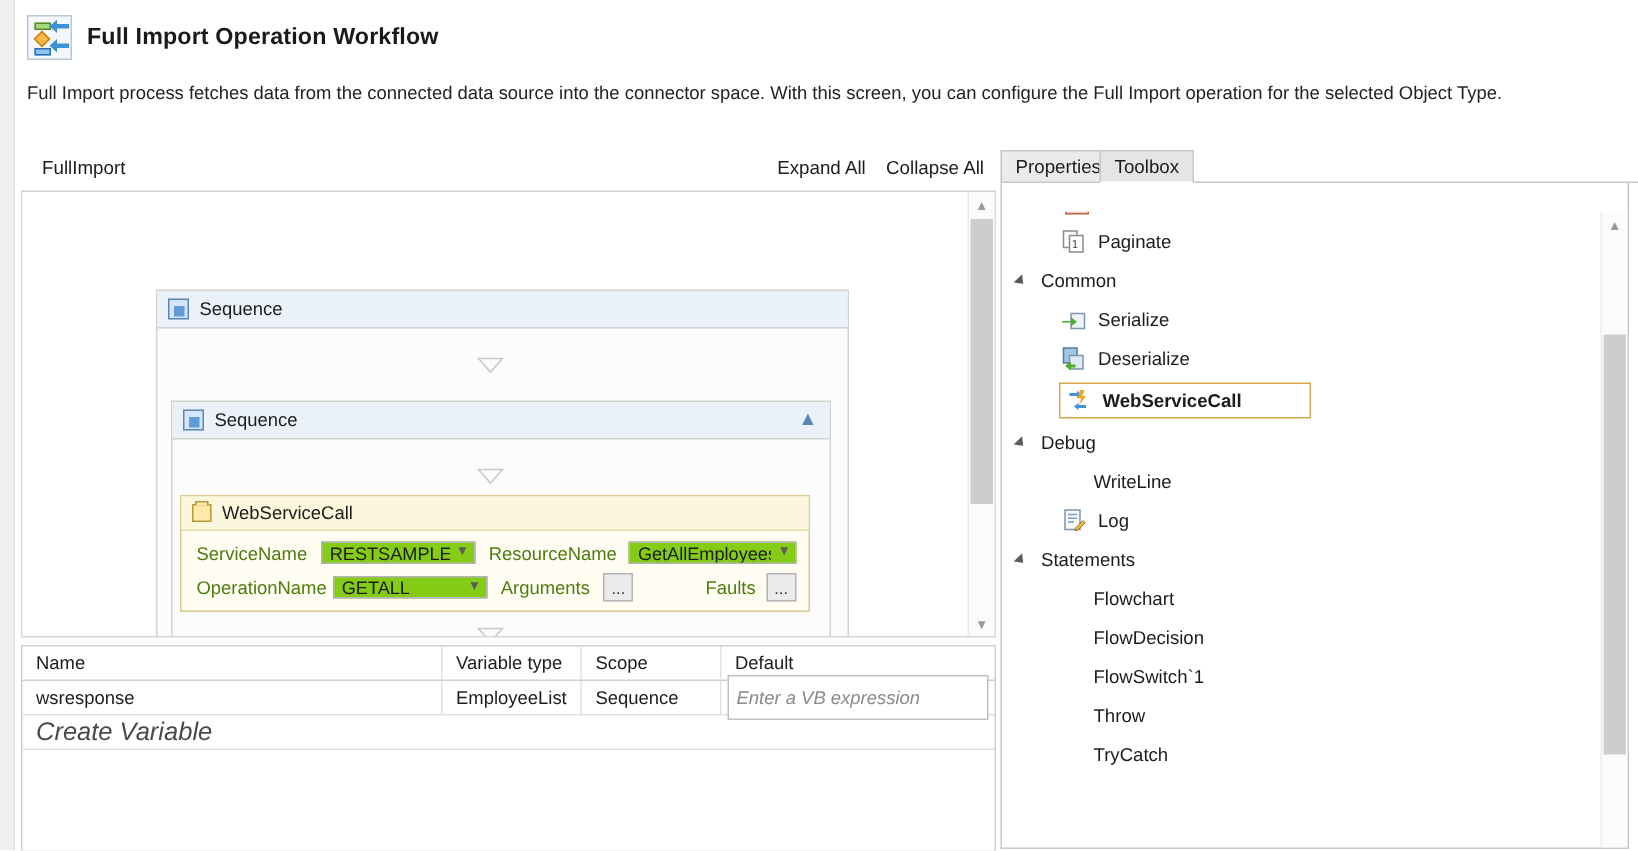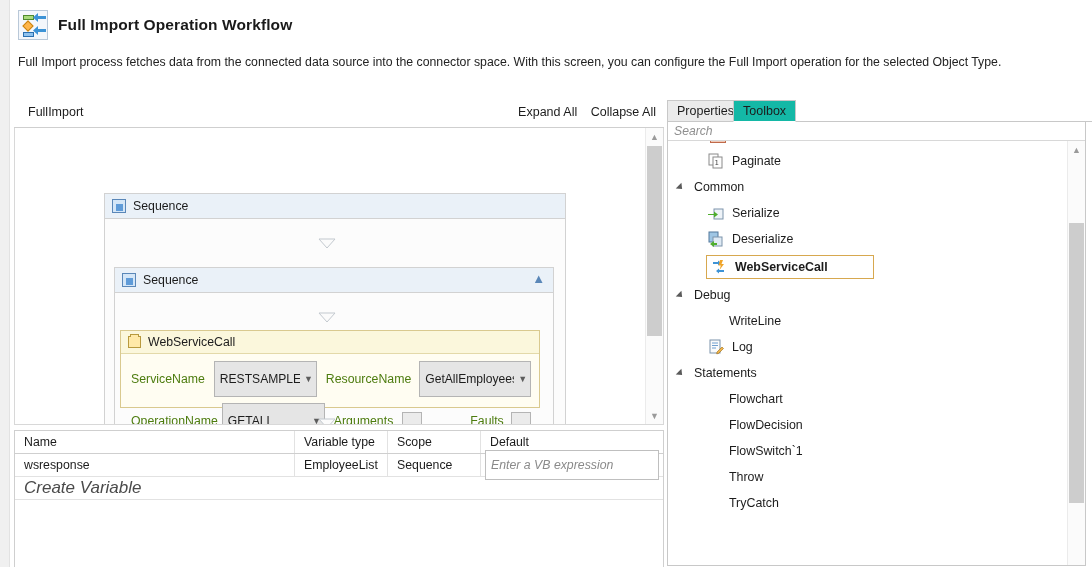--- a/index.html
+++ b/index.html
@@ -55,42 +55,42 @@
 
   
   .wsc{position:absolute;border:1px solid #d9c98f;background:#fffdf2;}
   .wsc-hdr{height:22px;background:#fbf7dc;border-bottom:1px solid #e3d9a9;display:flex;align-items:center;gap:7px;padding-left:7px;}
   .wsc-hdr .lbl{font-size:12.3px;color:#1c1c1c;}
   .wsc-icon{width:13px;height:12px;border:1px solid #b89a3e;background:#ffe9a8;box-sizing:border-box;position:relative;}
   .wsc-icon:after{content:"";position:absolute;left:1px;top:-3px;width:9px;height:3px;border:1px solid #b89a3e;border-bottom:none;box-sizing:border-box;background:#ffe9a8;}
   .wsc-body{padding:7px 8px 8px 10px;}
   .frow{display:flex;align-items:center;margin-bottom:6px;}
   .flabel{font-size:12.3px;color:#4d7c0f;white-space:nowrap;}
-  .combo{height:36px;background:#e5e5e5;border:1px solid #b4b4b4;box-sizing:border-box;display:flex;align-items:center;justify-content:space-between;padding:0 3px 0 5px;font-size:12.1px;color:#1c1c1c;}
+  .combo{height:15px;background:#84cc16;border:1px solid #b4b4b4;box-sizing:border-box;display:flex;justify-content:space-between;padding:0 3px 0 5px;font-size:12.1px;color:#1c1c1c;}
   .combo .cv{white-space:nowrap;overflow:hidden;}
   .combo .car{color:#5c5c5c;font-size:9px;margin-left:4px;}
   .dotbtn{width:20px;height:19px;background:#ebebeb;border:1px solid #b4b4b4;box-sizing:border-box;font-size:11px;color:#333;display:flex;align-items:flex-end;justify-content:center;line-height:11px;padding-bottom:1px;}
 
   
   .vars{position:relative;margin-top:5px;height:138px;border:1px solid #cfcfcf;background:#fff;box-sizing:border-box;}
   .vrow{display:flex;height:22px;border-bottom:1px solid #e2e2e2;align-items:center;}
   .vrow.head{border-bottom:1px solid #cfcfcf;}
   .vcell{font-size:12.3px;color:#1c1c1c;padding-left:9px;box-sizing:border-box;height:100%;display:flex;align-items:center;border-right:1px solid #e2e2e2;}
   .vcell.last{border-right:none;}
   .c1{width:280px;}.c2{width:93px;}.c3{width:93px;}.c4{flex:1;}
   .ph{font-style:italic;color:#8a8a8a;}
   .vb-input{margin:0 4px;flex:1;height:30px;border:1px solid #bfbfbf;box-sizing:border-box;display:flex;align-items:center;padding-left:5px;background:#fff;}
   .create-var{font-style:italic;color:#4a4a4a;font-size:17px;padding-left:9px;height:22px;display:flex;align-items:center;border-bottom:1px solid #e2e2e2;}
 
   
   .right{position:absolute;left:667px;top:100px;width:425px;height:467px;}
   .tabs{position:relative;height:22px;}
   .tab{position:absolute;top:0;height:22px;box-sizing:border-box;display:flex;align-items:center;padding:0 9px;font-size:12.5px;color:#1c1c1c;border:1px solid #c8c8c8;}
   .tab.inactive{left:0;background:#ebebeb;border-bottom:1px solid #c8c8c8;}
-  .tab.active{left:66px;background:#14b8a6;border-bottom:1px solid #ffffff;z-index:2;}
+  .tab.active{left:66px;background:#e5e5e5;border-bottom:1px solid #ffffff;z-index:2;}
   .tabline{position:absolute;left:0;top:21px;width:425px;height:1px;background:#c8c8c8;}
 
   .tb-panel{position:absolute;left:0;top:22px;width:419px;height:444px;border:1px solid #c8c8c8;border-top:none;background:#fff;box-sizing:border-box;}
   .search{height:18px;border-bottom:1px solid #d8d8d8;display:flex;align-items:center;padding-left:6px;}
   .search .ph2{font-style:italic;color:#8f8f8f;font-size:12.2px;}
   .tb-list{position:absolute;left:0;top:19px;right:0;bottom:0;overflow:hidden;}
   .tb-scroll{position:absolute;left:0;top:0;right:17px;bottom:0;overflow:hidden;}
   .tb-item{height:26px;display:flex;align-items:center;font-size:12.4px;color:#1c1c1c;}
   .tb-group{padding-left:10px;gap:8px;}
   .tb-group .tw{width:8px;height:8px;position:relative;}
@@ -228,23 +228,20 @@
   </div>
 
   <div class="right">
     <div class="tabs">
       <div class="tabline"></div>
       <div class="tab inactive">Properties</div>
       <div class="tab active">Toolbox</div>
     </div>
 
     <div class="tb-panel">
-      <div class="search">
-        <span class="ph2">Search</span>
-      </div>
 
       <div class="tb-list">
         <div class="tb-scroll">
 
           <div class="clip-row">
             <div style="position:absolute;left:42px;top:-11px;width:14px;height:11px;border:1px solid #c06a4a;background:#f0c9b8;"></div>
 
           </div>
 
           <div class="tb-item tb-leaf">

